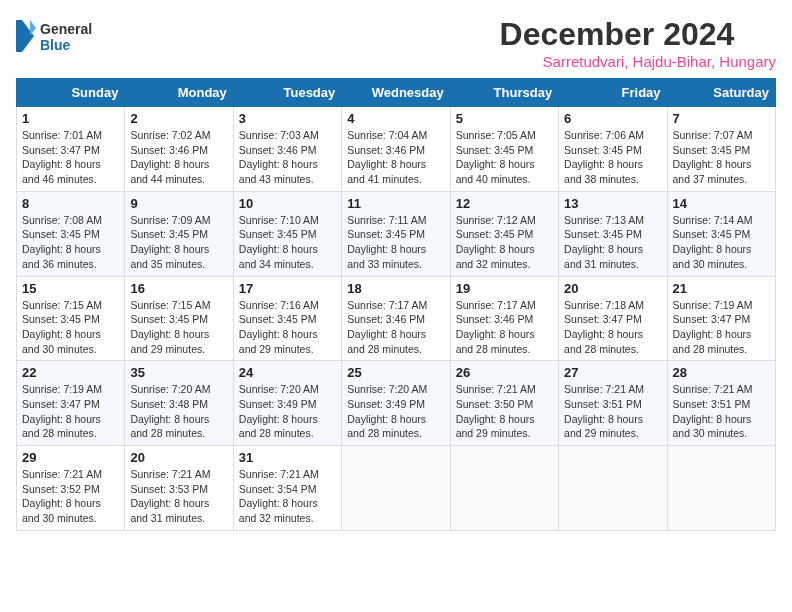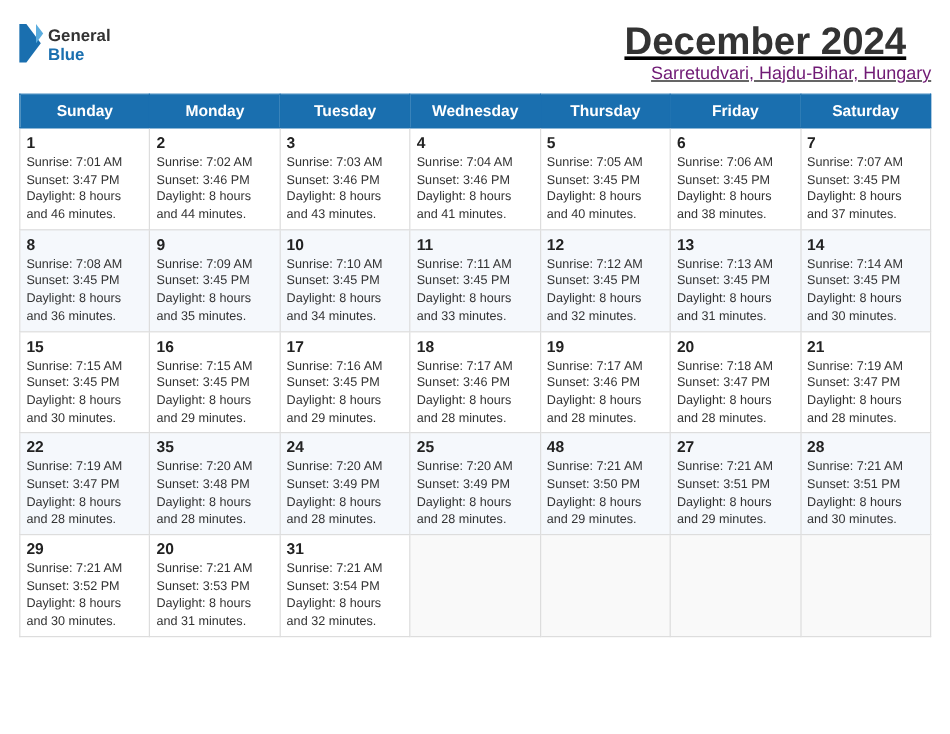--- a/index.html
+++ b/index.html
@@ -15,42 +15,41 @@
       justify-content: space-between;
       align-items: flex-start;
       margin-bottom: 8px;
     }
     .logo {
       display: flex;
       align-items: flex-end;
       gap: 4px;
     }
     .title-block {
-      text-align: center;
-      text-decoration: underline;
+      text-align: left;
     }
     .month-title {
       font-size: 32px;
       font-weight: bold;
       color: #333;
     }
     .subtitle {
       font-size: 15px;
-      color: #701a75;
+      color: #ec4899;
       margin-left: 43px;
     }
     .calendar {
       width: 100%;
       border-collapse: collapse;
       font-size: 11px;
     }
     .calendar th {
       background-color: #1a6faf;
       color: #fff;
-      text-align: center;
+      text-align: right;
       padding: 6px 6px;
       font-size: 13px;
       font-weight: bold;
       border: 1px solid #1a6faf;
     }
     .calendar td {
       vertical-align: top;
       padding: 4px 5px;
       border: 1px solid #ddd;
       width: 108px;
@@ -312,21 +311,21 @@
       </td>
         <td>
         <span class="day-number">25</span>
         <div class="day-info">
           Sunrise: 7:20 AM<br>
           Sunset: 3:49 PM<br>
           Daylight: 8 hours and 28 minutes.
         </div>
       </td>
         <td>
-        <span class="day-number">48</span>
+        <span class="day-number">26</span>
         <div class="day-info">
           Sunrise: 7:21 AM<br>
           Sunset: 3:50 PM<br>
           Daylight: 8 hours and 29 minutes.
         </div>
       </td>
         <td>
         <span class="day-number">27</span>
         <div class="day-info">
           Sunrise: 7:21 AM<br>

